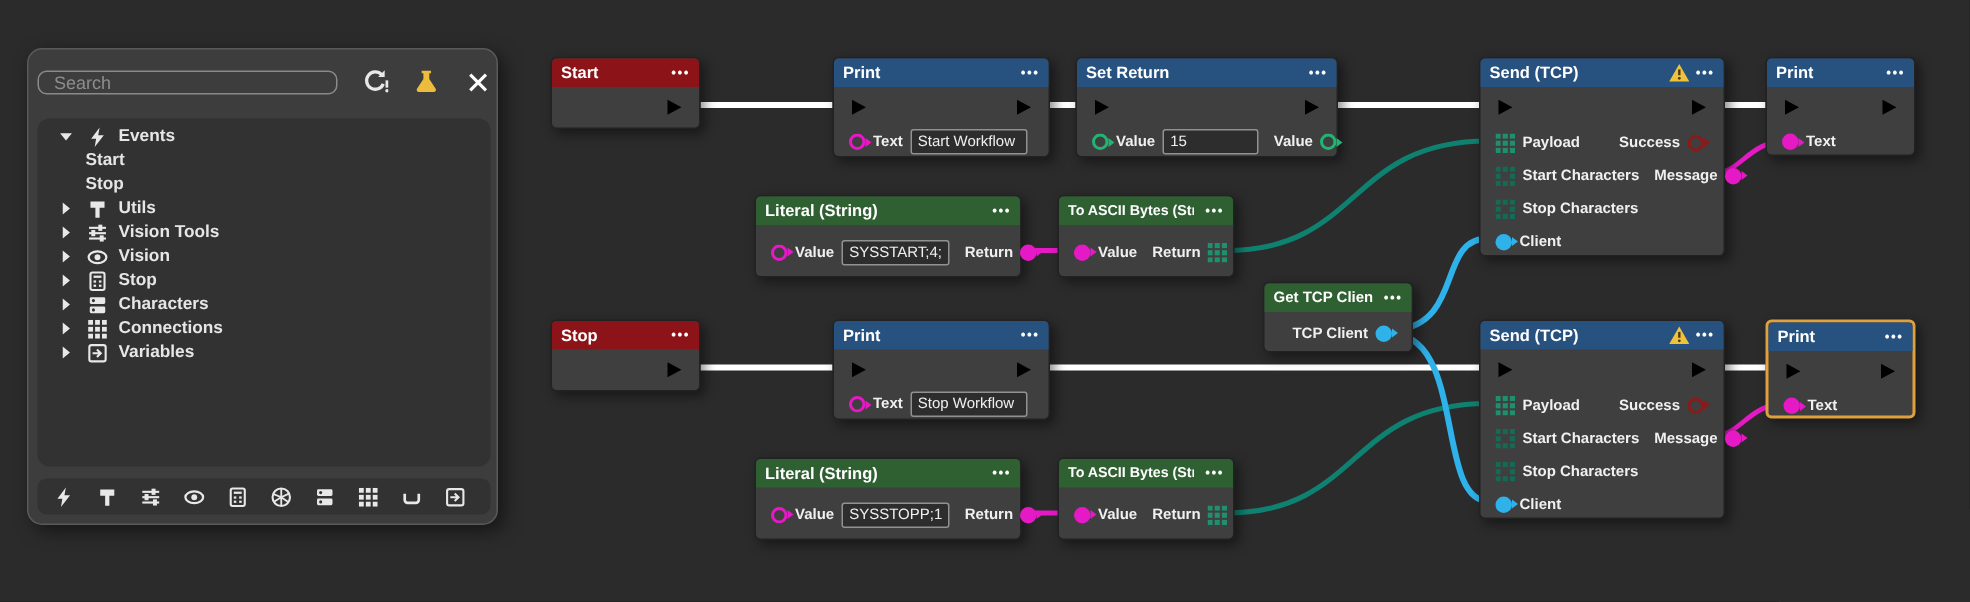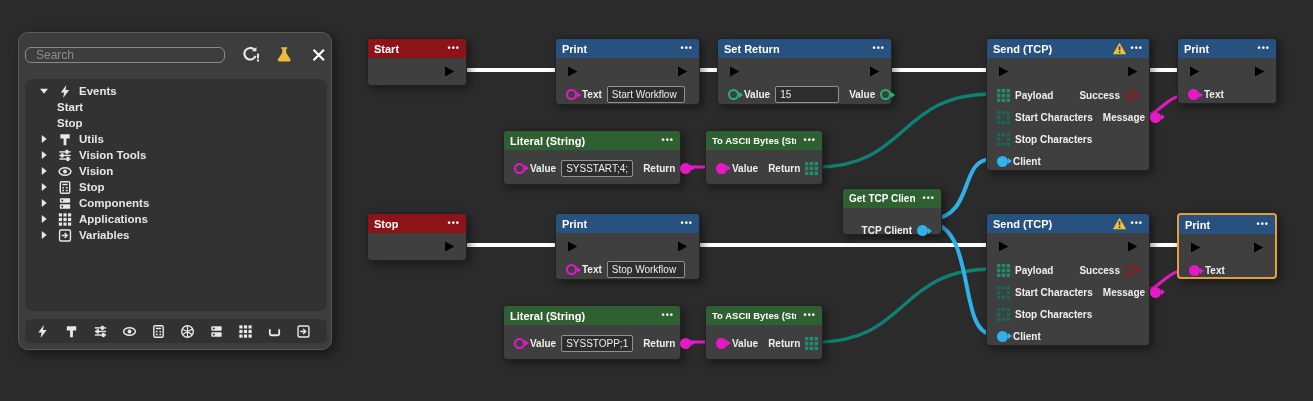--- a/index.html
+++ b/index.html
@@ -21,21 +21,21 @@
   .hdr{height:19px;display:flex;align-items:center;gap:4px;padding:0 6px;
        border-radius:3px 3px 0 0;font-size:11px;font-weight:700;color:#fff;}
   .hdr-red{background:#8c1418;}
   .hdr-blue{background:#27517e;}
   .hdr-green{background:#2f6031;}
   .ttl{white-space:nowrap;overflow:hidden;}
   .ttl.small{font-size:9.5px;}
   .sp{flex:1;}
   .dots{font-size:9px;letter-spacing:1px;font-weight:700;line-height:1;}
   .body{display:flex;flex-direction:column;}
-  .row{display:flex;align-items:center;gap:5px;padding:0 10px;} .r26{height:26px;} .r22{height:22px;} .r21{height:21px;} .r36{height:36px;} .r28{height:28px;align-items:flex-end;}
+  .row{display:flex;align-items:center;gap:5px;padding:0 10px;} .r26{height:26px;} .r22{height:22px;} .r21{height:21px;} .r36{height:36px;} .r28{height:28px;}
   .lbl{font-size:10px;font-weight:700;white-space:nowrap;color:#f0f0f0;}
   .tri{flex:none;}
   .pc{position:relative;width:11px;height:11px;border-radius:50%;flex:none;display:inline-block;}
   .pc.fill{background:currentColor;}
   .pc.ring{box-shadow:inset 0 0 0 2px currentColor;}
   .pc::after{content:'';position:absolute;left:11px;top:2.5px;width:0;height:0;
              border-top:3px solid transparent;border-bottom:3px solid transparent;
              border-left:4px solid currentColor;}
   .c-mag{color:#e619c6;} .c-grn{color:#21b573;} .c-blu{color:#2fb1ea;} .c-red{color:#8b1a1a;}
   .pg{flex:none;display:block;}
@@ -598,30 +598,30 @@
           </svg>
         <span>Stop</span>
       </div>
       <div class="trow">
         <svg class="ic chev" width="14" height="14" viewBox="0 0 16 16">
             <use href="#i-ch-right"></use>
           </svg>
         <svg class="ic cat-ic" width="15" height="15" viewBox="0 0 16 16">
             <use href="#i-server"></use>
           </svg>
-        <span>Components</span>
+        <span>Characters</span>
       </div>
       <div class="trow">
         <svg class="ic chev" width="14" height="14" viewBox="0 0 16 16">
             <use href="#i-ch-right"></use>
           </svg>
         <svg class="ic cat-ic" width="15" height="15" viewBox="0 0 16 16">
             <use href="#i-grid"></use>
           </svg>
-        <span>Applications</span>
+        <span>Connections</span>
       </div>
       <div class="trow">
         <svg class="ic chev" width="14" height="14" viewBox="0 0 16 16">
             <use href="#i-ch-right"></use>
           </svg>
         <svg class="ic cat-ic" width="15" height="15" viewBox="0 0 16 16">
             <use href="#i-import"></use>
           </svg>
         <span>Variables</span>
       </div>

